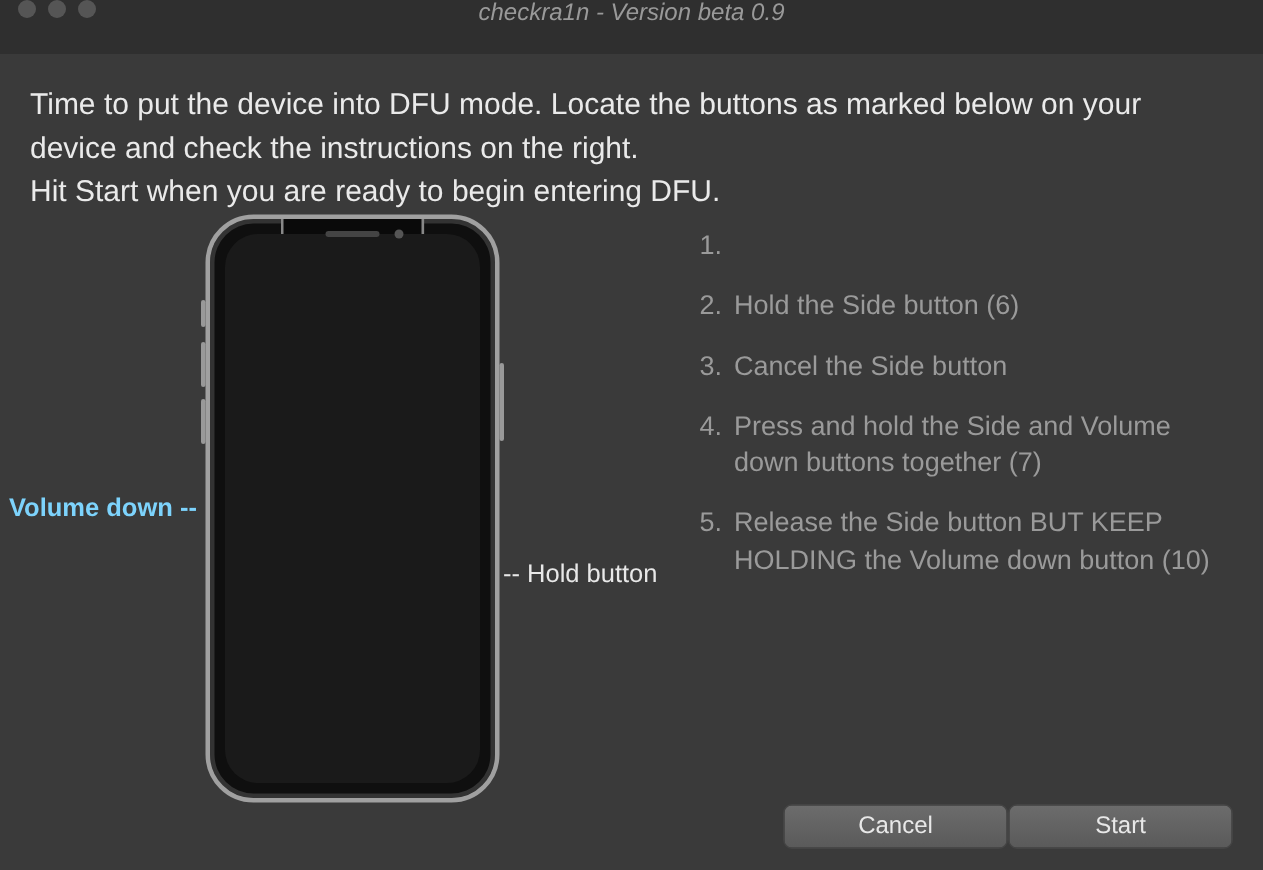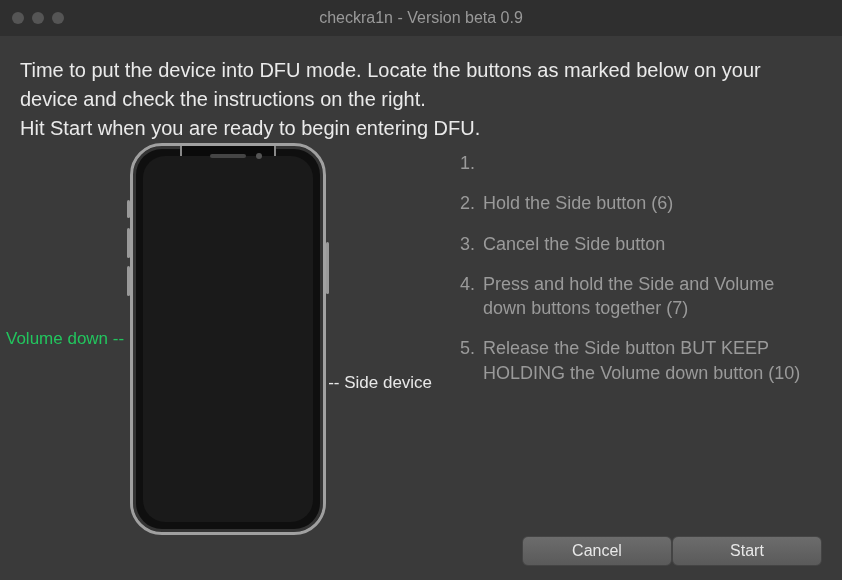--- a/index.html
+++ b/index.html
@@ -13,23 +13,23 @@
       background: #3a3a3a;
       font-family: -apple-system, BlinkMacSystemFont, "Helvetica Neue", Arial, sans-serif;
       color: #e0e0e0;
       overflow: hidden;
       position: relative;
     }
     .titlebar {
       height: 36px;
       background: #2f2f2f;
       display: flex;
-      align-items: center;
       padding: 0 12px;
       position: relative;
+      font-style: italic;
     }
     .traffic-lights {
       display: flex;
       gap: 8px;
     }
     .traffic-light {
       width: 12px;
       height: 12px;
       border-radius: 50%;
       background: #555;
@@ -58,22 +58,22 @@
     }
     .device-area {
       display: flex;
       align-items: center;
       justify-content: center;
       flex: 0 0 auto;
       margin-left: -14px;
     }
     .volume-label {
       font-size: 17px;
-      color: #22c55e;
-      font-weight: 400;
+      color: #7dd3fc;
+      font-weight: 700;
       white-space: nowrap;
     }
     .side-label {
       font-size: 17px;
       color: #e8e8e8;
       font-weight: 500;
       white-space: nowrap;
       margin-top: 88px;
       margin-left: -4px;
     }
@@ -229,21 +229,21 @@
         <div class="notch-speaker"></div>
         <div class="notch-dot"></div>
         <div class="phone-screen"></div>
         <div class="mute-switch"></div>
         <div class="volume-up-btn"></div>
         <div class="volume-down-btn"></div>
         <div class="side-button"></div>
       </div>
       <div class="side-label">
         <span>--</span>
-        <span>Side device</span>
+        <span>Hold button</span>
       </div>
     </div>
 
     <div class="steps">
       <div class="step">
         <span class="step-num">1.</span>
       </div>
       <div class="step">
         <span class="step-num">2.</span>
         <span>Hold the Side button (6)</span>

